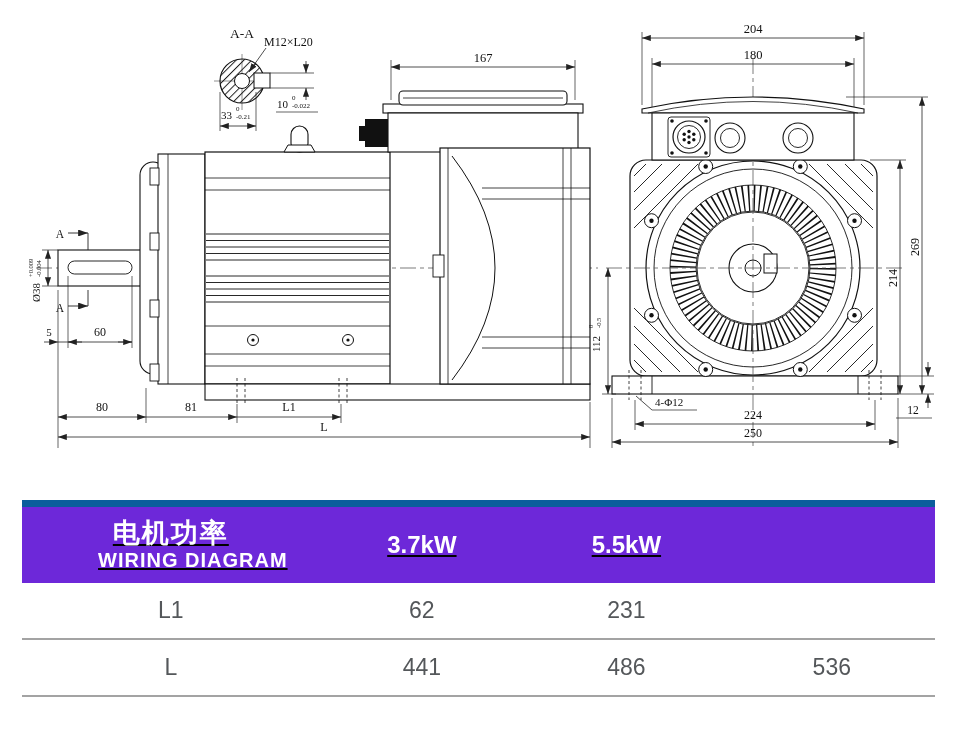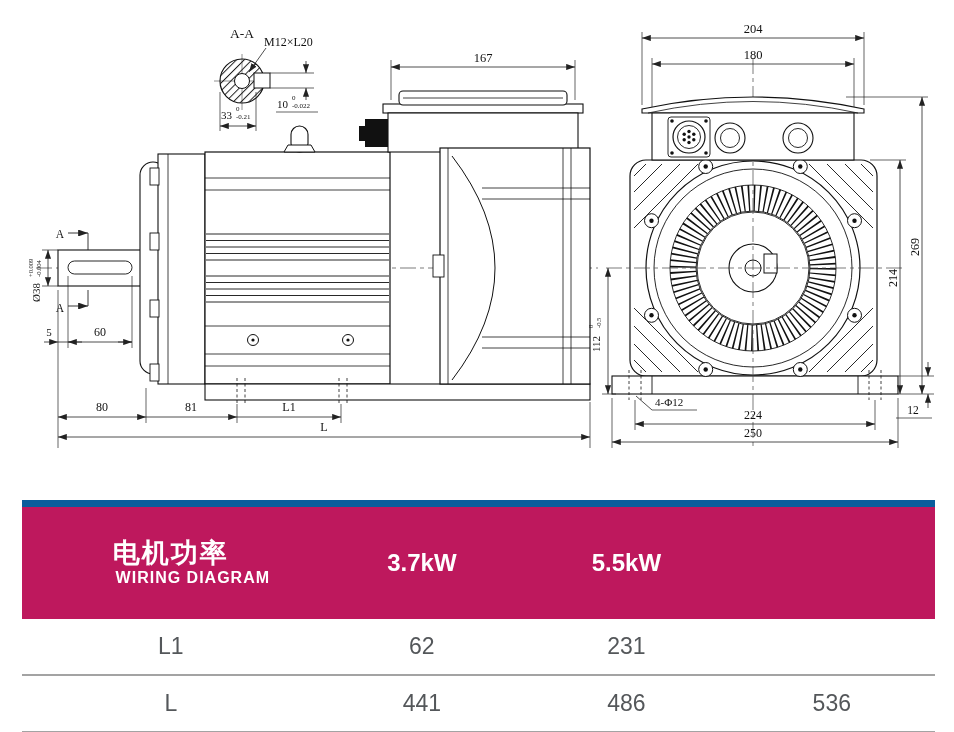--- a/index.html
+++ b/index.html
@@ -3,25 +3,25 @@
 <meta charset="utf-8">
 <style>
   html,body{margin:0;padding:0;background:#ffffff;}
   .stage{position:relative;width:954px;height:732px;background:#fff;overflow:hidden;
          font-family:"Liberation Sans",sans-serif;}
   svg text{font-family:"Liberation Serif",serif;fill:#111;}
   .drawing{display:block;}
   
   .spec-table{margin:8px 22px 0 22px;width:913px;}
   .hdr-strip{height:7px;background:#0a5d9c;}
-  .hdr-main{height:112px;background:#be185d;display:grid;
-            grid-template-columns:32.6% 22.4% 22.4% 22.6%;align-items:center;}
+  .hdr-main{height:76px;background:#6d28d9;display:grid;
+            grid-template-columns:32.6% 22.4% 22.4% 22.6%;align-items:center;text-decoration:underline;}
   .hdr-title{display:flex;flex-direction:column;align-items:center;justify-content:center;color:#fff;}
   .hdr-title .cn{font-size:27px;font-weight:700;letter-spacing:2px;line-height:1.15;}
-  .hdr-title .en{font-size:16px;font-weight:700;letter-spacing:1px;line-height:1.15;margin-left:44px;}
+  .hdr-title .en{font-size:20px;font-weight:700;letter-spacing:1px;line-height:1.15;margin-left:44px;}
   .hdr-col{color:#fff;font-size:24px;font-weight:700;text-align:center;}
   .tbl-row{display:grid;grid-template-columns:32.6% 22.4% 22.4% 22.6%;align-items:center;height:55px;}
   .tbl-row .cell{text-align:center;font-size:23px;color:#54575a;}
   .divider{height:2px;background:#a3a3a3;}
 </style>
 </head>
 <body>
 
 <div class="stage">
 

